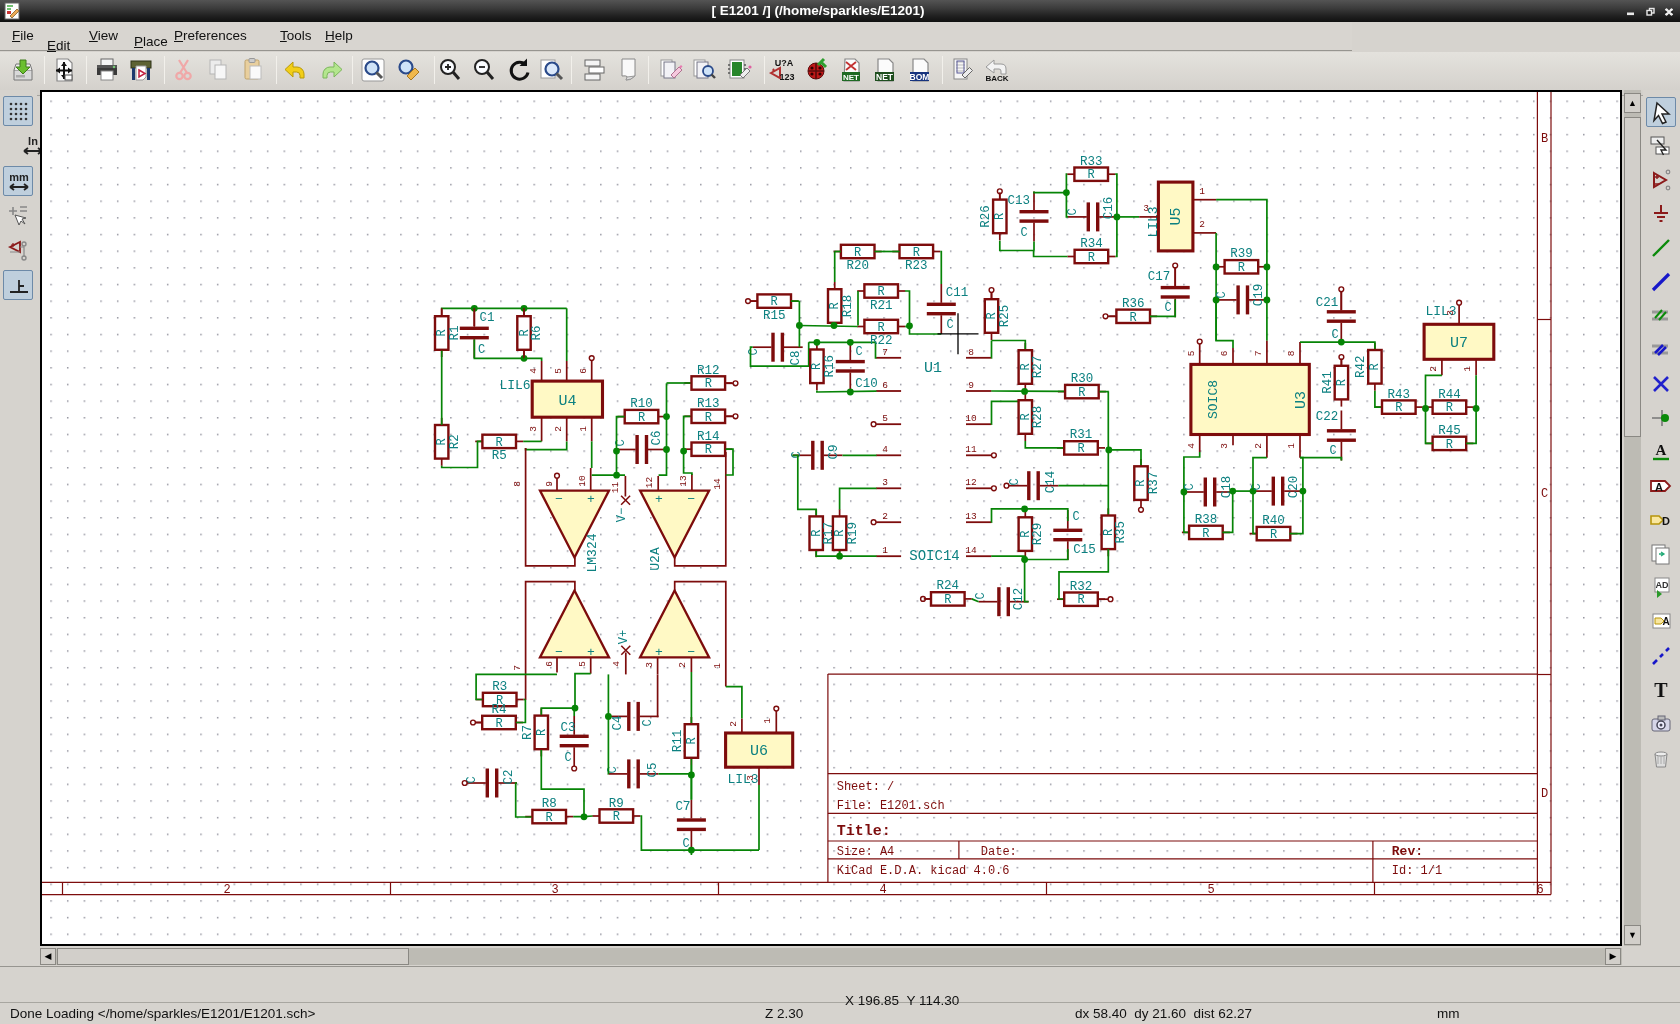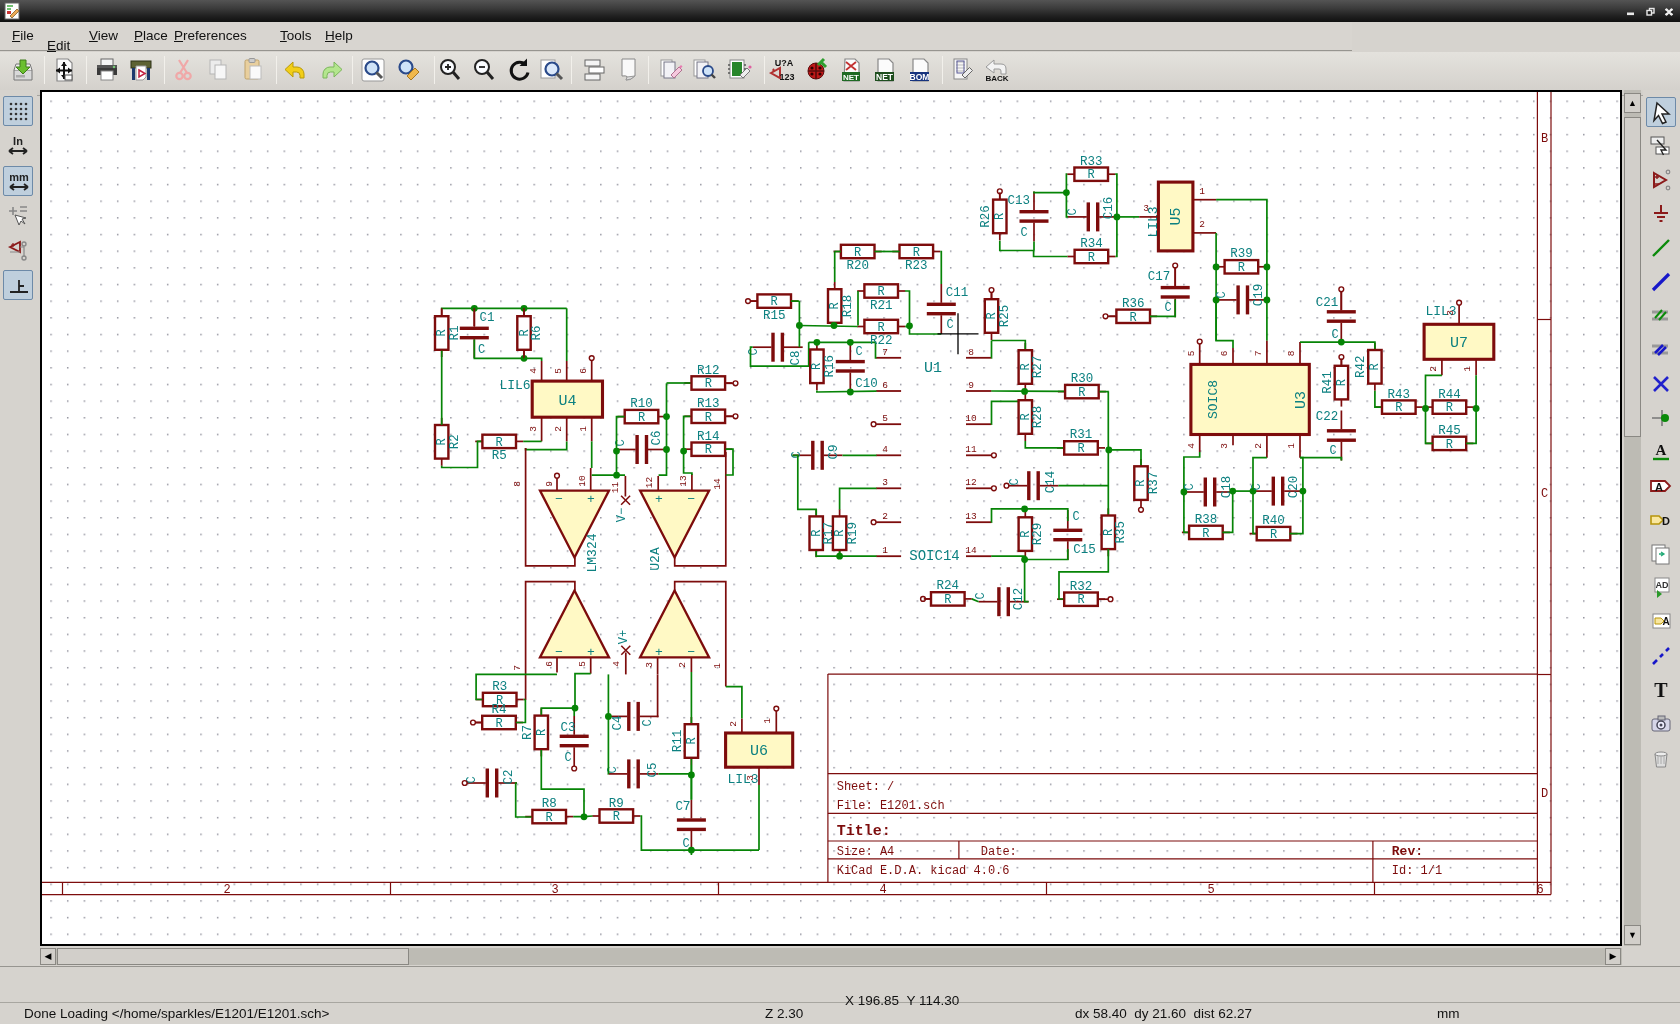--- a/index.html
+++ b/index.html
@@ -17,36 +17,37 @@
   background:#d6d3ce; border-top:1px solid #979590; font-size:13.5px; color:#111; }
 </style></head>
 <body>
 <div class="titlebar">
  <svg width="18" height="18" style="position:absolute;left:4px;top:2px">
       <rect x="1" y="1" width="14" height="16" fill="#fff" stroke="#666"></rect>
       <path d="M3 4 h6 M3 7 h4" stroke="#4a4" stroke-width="1.6"></path>
       <rect x="3" y="9" width="4" height="3" fill="#c33"></rect>
       <path d="M6 14 l7-7 2 2 -7 7z" fill="#ea5" stroke="#974"></path>
     </svg>
+ <div class="title">[ E1201 /] (/home/sparkles/E1201)</div>
  <svg width="60" height="22" style="position:absolute;left:1620px;top:0">
       <rect x="7" y="12.5" width="7" height="2.6" fill="#e8e8e8"></rect>
       <g stroke="#e8e8e8" fill="none" stroke-width="1.4">
         <rect x="29.5" y="8.5" width="4.5" height="4.5"></rect>
         <rect x="27" y="10.5" width="4.5" height="4.5" fill="#1c1c1c"></rect>
       </g>
       <path d="M46 9 l6 6 M52 9 l-6 6" stroke="#eee" stroke-width="2.4"></path>
       <rect x="45" y="10.8" width="8" height="2.4" fill="#1c1c1c"></rect>
       <path d="M45.5 9 l7 6 M52.5 9 l-7 6" stroke="#eee" stroke-width="2"></path>
     </svg>
 </div>
 <div class="menubar">
     <span style="position:absolute;left:12px;top:6px"><u style="text-decoration:underline">F</u>ile</span>
 <span style="position:absolute;left:47px;top:16px"><u style="text-decoration:underline">E</u>dit</span>
 <span style="position:absolute;left:89px;top:6px"><u style="text-decoration:underline">V</u>iew</span>
-<span style="position:absolute;left:134px;top:6px"><u style="text-decoration:underline">P</u>lace</span>
+<span style="position:absolute;left:134px;top:12px"><u style="text-decoration:underline">P</u>lace</span>
 <span style="position:absolute;left:174px;top:6px"><u style="text-decoration:underline">P</u>references</span>
 <span style="position:absolute;left:280px;top:6px"><u style="text-decoration:underline">T</u>ools</span>
 <span style="position:absolute;left:325px;top:6px"><u style="text-decoration:underline">H</u>elp</span>
   </div>
 <div class="toolbar">
     <div style="position:absolute;left:8.5px;top:4px;width:28px;height:28px"><svg width="28" height="28">
         <path d="M5 14 h18 v10 h-18z" fill="#d9d9d9" stroke="#777"></path>
         <path d="M5 14 l2-6 h14 l2 6" fill="#eee" stroke="#777"></path>
         <path d="M11 4 h6 v7 h4 l-7 7 -7-7 h4z" fill="#6abf2e" stroke="#3f7d1a"></path>
         <rect x="7" y="19" width="9" height="2.5" fill="#aaa"></rect>
@@ -216,21 +217,21 @@
           <circle cx="9" cy="14" r="1.3" fill="#333"></circle>
           <circle cx="14" cy="14" r="1.3" fill="#333"></circle>
           <circle cx="19" cy="14" r="1.3" fill="#333"></circle>
           <circle cx="4" cy="19" r="1.3" fill="#333"></circle>
           <circle cx="9" cy="19" r="1.3" fill="#333"></circle>
           <circle cx="14" cy="19" r="1.3" fill="#333"></circle>
           <circle cx="19" cy="19" r="1.3" fill="#333"></circle>
         </svg></div>
     </div>
 <div style="position:absolute;left:3px;top:41.099999999999994px;width:30px;height:30px;border-radius:2px">
-      <div style="position:absolute;left:3px;top:3px"><svg width="24" height="24">
+      <div style="position:absolute;left:18px;top:3px"><svg width="24" height="24">
           <text x="12" y="11" font-size="11" font-weight="bold" font-family="Liberation Sans" fill="#222" text-anchor="middle">In</text>
           <path d="M3 17 h18 M3 17 l4-3 M3 17 l4 3 M21 17 l-4-3 M21 17 l-4 3" stroke="#222" stroke-width="1.8" fill="none"></path>
         </svg></div>
     </div>
 <div style="position:absolute;left:3px;top:75.89999999999999px;width:30px;height:30px;background:#bfcfdd;border:1px solid #6d8aa8;border-radius:2px">
       <div style="position:absolute;left:3px;top:3px"><svg width="24" height="24">
           <text x="12" y="11" font-size="11" font-weight="bold" font-family="Liberation Sans" fill="#222" text-anchor="middle">mm</text>
           <path d="M3 17 h18 M3 17 l4-3 M3 17 l4 3 M21 17 l-4-3 M21 17 l-4 3" stroke="#222" stroke-width="1.8" fill="none"></path>
         </svg></div>
     </div>
@@ -1113,18 +1114,18 @@
 </div>
 
 <div style="position:absolute;left:40px;top:948px;width:1582px;height:17px;background:#bdbbb4">
  <div style="position:absolute;left:0;top:0;width:16px;height:17px;background:#d2cfca;border:1px solid #8a8883;text-align:center;font-size:9px;line-height:15px">◀</div>
  <div style="position:absolute;left:17px;top:0;width:352px;height:17px;background:#d2cfca;border:1px solid #8a8883"></div>
  <div style="position:absolute;right:1px;top:0;width:16px;height:17px;background:#d2cfca;border:1px solid #8a8883;text-align:center;font-size:9px;line-height:15px">▶</div>
 </div>
 
 <div class="statusbar">
  <div style="position:absolute;left:0;top:35px;width:1680px;height:1px;background:#a8a6a0"></div>
- <span style="position:absolute;left:24px;top:39px">Done Loading &lt;/home/sparkles/E1201/E1201.sch&gt;</span>
+ <span style="position:absolute;left:10px;top:39px">Done Loading &lt;/home/sparkles/E1201/E1201.sch&gt;</span>
  <span style="position:absolute;left:765px;top:39px">Z 2.30</span>
  <span style="position:absolute;left:845px;top:26px">X 196.85&nbsp;&nbsp;Y 114.30</span>
  <span style="position:absolute;left:1075px;top:39px">dx 58.40&nbsp;&nbsp;dy 21.60&nbsp;&nbsp;dist 62.27</span>
  <span style="position:absolute;left:1437px;top:39px">mm</span>
 </div>
 
 </body></html>

